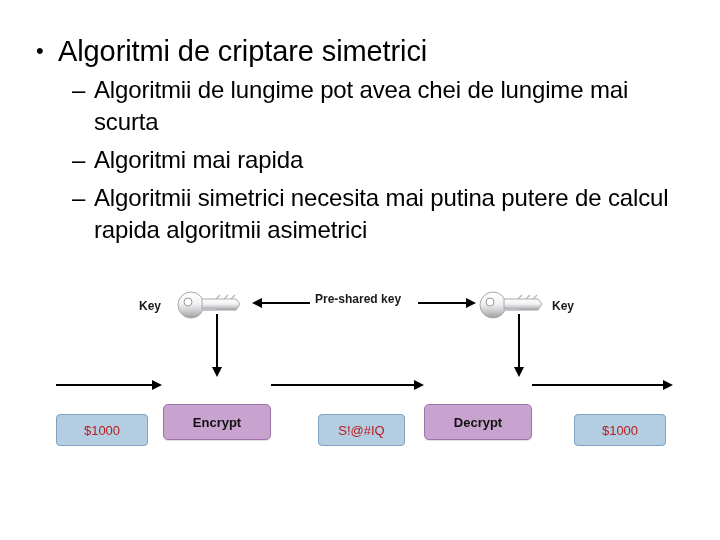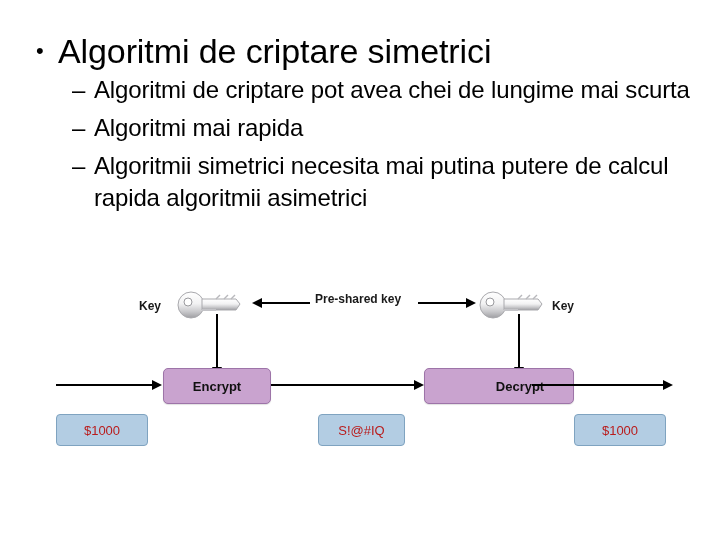--- a/index.html
+++ b/index.html
@@ -8,21 +8,21 @@
     font-family:"Liberation Sans","DejaVu Sans",sans-serif;
     -webkit-font-smoothing:none;
   }
   .slide{position:relative;width:720px;height:540px;background:#fff;}
 
   
   .text-block{position:absolute;left:0;top:34px;width:720px;}
 
   .l1{display:flex;align-items:flex-start;padding-left:36px;}
   .l1-bullet{font-size:22px;line-height:34px;color:#000;width:22px;flex:0 0 22px;}
-  .l1-text{font-size:34px;line-height:34px;color:#000;letter-spacing:-0.1px;}
+  .l1-text{font-size:29px;line-height:34px;color:#000;letter-spacing:-0.1px;}
 
   .l2{display:flex;align-items:flex-start;padding-left:72px;margin-top:6px;}
   .l2-dash{font-size:24px;line-height:32px;color:#000;width:22px;flex:0 0 22px;}
   .l2-text{font-size:24px;line-height:32px;color:#000;max-width:600px;letter-spacing:-0.15px;}
 
   
   .diagram{position:absolute;left:0;top:268px;width:720px;height:230px;}
 
   .lbl{position:absolute;font-size:12px;font-weight:bold;color:#1a1a1a;white-space:nowrap;}
 
@@ -35,20 +35,21 @@
   .arrow-r{border-top:5px solid transparent;border-bottom:5px solid transparent;border-left:10px solid #000;}
   .arrow-l{border-top:5px solid transparent;border-bottom:5px solid transparent;border-right:10px solid #000;}
   .arrow-d{border-left:5px solid transparent;border-right:5px solid transparent;border-top:10px solid #000;}
 
   .proc{
     position:absolute;height:34px;border-radius:5px;
     background:#c9a3cf;border:1px solid #9d74a8;
     display:flex;align-items:center;justify-content:center;
     font-size:13px;font-weight:bold;color:#111;
     box-shadow:0 1px 1px rgba(0,0,0,.12);
+    margin-top:36px;
   }
   .datab{
     position:absolute;height:30px;border-radius:4px;
     background:#b3cde3;border:1px solid #7fa3c0;
     display:flex;align-items:center;justify-content:center;
     font-size:13px;font-weight:normal;color:#b91c1c;
   }
 </style>
 </head>
 <body>
@@ -57,21 +58,21 @@
 
   <div class="text-block">
 
     <div class="l1">
       <span class="l1-bullet">•</span>
       <span class="l1-text">Algoritmi de criptare simetrici</span>
     </div>
 
     <div class="l2">
       <span class="l2-dash">–</span>
-      <span class="l2-text">Algoritmi de criptare pot avea chei de lungime mai scurta</span>
+      <span class="l2-text">Algoritmii de lungime pot avea chei de lungime mai scurta</span>
     </div>
 
     <div class="l2">
       <span class="l2-dash">–</span>
       <span class="l2-text">Algoritmi mai rapida</span>
     </div>
 
     <div class="l2">
       <span class="l2-dash">–</span>
       <span class="l2-text">Algoritmii simetrici necesita mai putina putere de calcul rapida algoritmii asimetrici</span>
@@ -130,21 +131,21 @@
     <div class="hline" style="left:56px;top:116px;width:98px;"></div>
     <div class="arrow-r" style="left:152px;top:112px;"></div>
 
     <div class="proc" style="left:163px;top:100px;width:106px;">
       <span>Encrypt</span>
     </div>
 
     <div class="hline" style="left:271px;top:116px;width:145px;"></div>
     <div class="arrow-r" style="left:414px;top:112px;"></div>
 
-    <div class="proc" style="left:424px;top:100px;width:106px;padding-left:42px;">
+    <div class="proc" style="left:424px;top:100px;width:106px;">
       <span>Decrypt</span>
     </div>
 
     <div class="hline" style="left:532px;top:116px;width:133px;"></div>
     <div class="arrow-r" style="left:663px;top:112px;"></div>
 
     <div class="datab" style="left:56px;top:146px;width:90px;">
       <span>$1000</span>
     </div>
 

